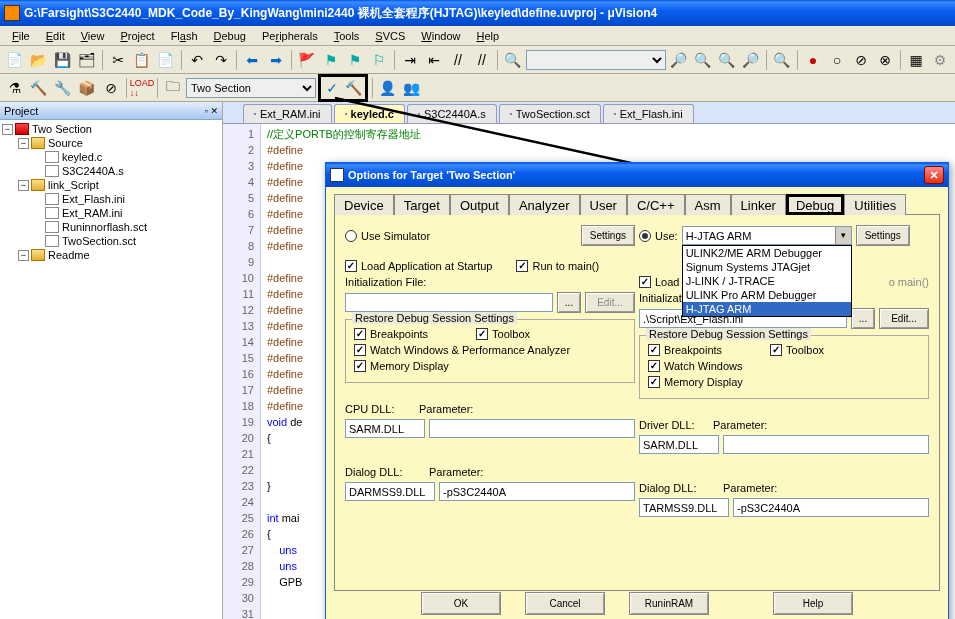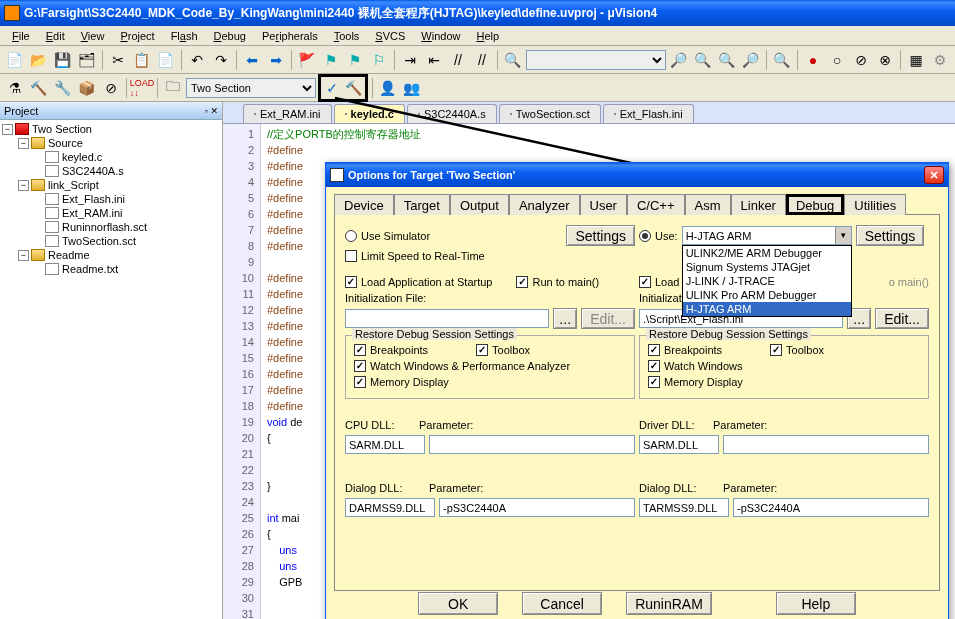--- a/index.html
+++ b/index.html
@@ -53,21 +53,21 @@
 .dlg-tab.active { background: #ece9d8; border-bottom: 1px solid #ece9d8; z-index: 2; }
 .dlg-tab.boxed { border: 3px solid #000; padding: 1px 7px; }
 
 .dlg-content { border: 1px solid #888; border-top: none; padding: 10px; height: 376px; display: flex; gap: 4px; position: relative;}
 .col { flex: 1; position: relative;}
 .col .row { display: flex; align-items: center; margin-bottom: 4px; gap: 4px;}
 .radio { width: 12px; height: 12px; border: 1px solid #333; border-radius: 50%; display: inline-flex; align-items:center; justify-content:center; background:#fff;}
 .radio.checked::after { content: ''; width: 6px; height: 6px; background: #333; border-radius: 50%; }
 .check { width: 12px; height: 12px; border: 1px solid #333; background: #fff; display: inline-flex; align-items: center; justify-content: center; font-size: 10px; line-height:1;}
 .check.checked::after { content: '✓'; color: #000; font-weight: bold; }
-.btn { background: #ece9d8; border: 1px solid #888; padding: 2px 8px; min-width: 50px; height: 21px; font-size: 14px; box-shadow: inset 1px 1px #fff, inset -1px -1px #999;}
+.btn { background: #ece9d8; border: 1px solid #888; padding: 2px 8px; min-width: 50px; height: 21px; font-size: 10px; box-shadow: inset 1px 1px #fff, inset -1px -1px #999;}
 .btn.small { min-width: 24px; padding: 2px 4px;}
 .txt-input { border: 1px solid #7f9db9; background: #fff; height: 19px; padding: 1px 3px; font-size: 11px; }
 .txt-input.ro { background: #fff; }
 .groupbox { border: 1px solid #aaa; padding: 8px 8px 6px; margin-top: 6px; position: relative; }
 .groupbox > .gb-title { position: absolute; top: -8px; left: 6px; background: #ece9d8; padding: 0 3px; font-size: 11px; }
 .label { font-size: 11px; }
 .dropdown { border: 1px solid #7f9db9; background: #fff; height: 19px; width: 170px; display: flex; align-items: center; justify-content: space-between; padding: 0 0 0 3px; position: relative; }
 .dropdown .dd-arrow { width: 16px; height: 17px; background: #d4d0c8; border-left: 1px solid #888; display: flex; align-items: center; justify-content: center; font-size: 8px; }
 .dropdown-list { position: absolute; top: 18px; left: -1px; right: -1px; background: #fff; border: 1px solid #000; z-index: 50; }
 .dropdown-list .dd-item { padding: 1px 3px; font-size: 11px; }
@@ -299,25 +299,20 @@
         </div>
       <div class="tree-node tree-indent-2">
           <span style="width:11px;display:inline-block"></span>
           <span class="ticon file"></span>
           <span>TwoSection.sct</span>
         </div>
       <div class="tree-node tree-indent-1">
           <span class="expander">−</span>
           <span class="ticon folder-yellow"></span>
           <span>Readme</span>
-        </div>
-      <div class="tree-node tree-indent-2">
-          <span style="width:11px;display:inline-block"></span>
-          <span class="ticon file"></span>
-          <span>Readme.txt</span>
         </div>
     </div>
   </div>
 
   <div class="editor-area">
     <div class="file-tabs">
       <div class="file-tab">
           <span class="ticon file"></span>
           <span>Ext_RAM.ini</span>
         </div>
@@ -405,24 +400,20 @@
     </div>
     <div class="dlg-content">
 
       <div class="col">
         <div class="row">
           <span class="radio"></span>
           <span class="label">Use Simulator</span>
           <span style="flex:1"></span>
           <button class="btn">Settings</button>
         </div>
-        <div class="row">
-          <span class="check"></span>
-          <span class="label">Limit Speed to Real-Time</span>
-        </div>
         <div style="height:10px"></div>
         <div class="row">
           <span class="check checked"></span>
           <span class="label">Load Application at Startup</span>
           <span style="width:16px"></span>
           <span class="check checked"></span>
           <span class="label">Run to main()</span>
         </div>
         <div class="row">
             <span class="label">Initialization File:</span>

